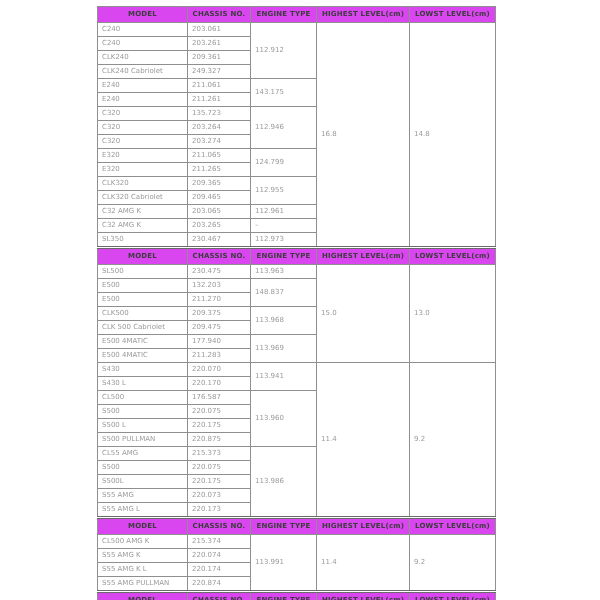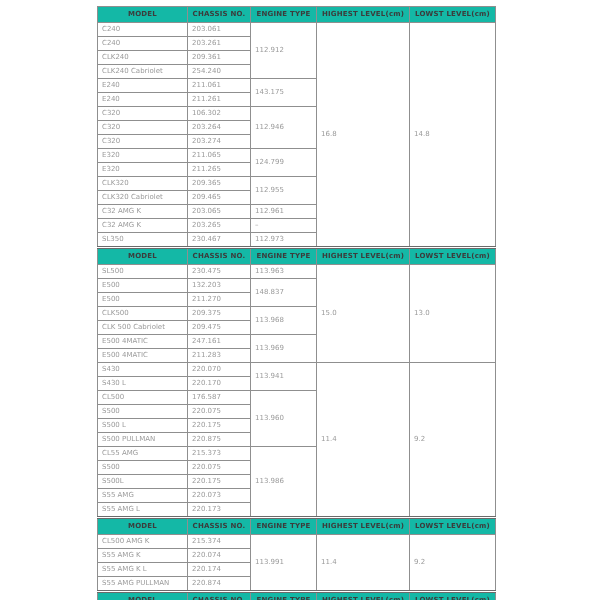--- a/index.html
+++ b/index.html
@@ -11,21 +11,21 @@
     position:absolute;left:97px;top:6px;width:398px;
     border-collapse:collapse;table-layout:fixed;
     border:1px solid #5f5f5f;
   }
   th,td{
     border:1px solid #8f8f8f;
     font-size:7px;line-height:1.1;
     overflow:hidden;white-space:nowrap;
   }
   th{
-    height:15px;background:#14b8a6;color:#3c3c3c;
+    height:15px;background:#d946ef;color:#3c3c3c;
     font-weight:700;text-align:center;padding:0 2px;
     letter-spacing:.2px;
   }
   td{
     height:13px;color:#9a9a9a;padding:0 4px;
     text-align:left;vertical-align:middle;
   }
   tr.section-header th{border-top:3px double #6a6a6a;}
   td.engine-cell,td.highest-cell,td.lowest-cell{vertical-align:middle;}
 </style>
@@ -58,34 +58,34 @@
       <tr data-name="table-row">
         <td data-name="model-cell">C240</td>
         <td data-name="chassis-cell">203.261</td>
       </tr>
       <tr data-name="table-row">
         <td data-name="model-cell">CLK240</td>
         <td data-name="chassis-cell">209.361</td>
       </tr>
       <tr data-name="table-row">
         <td data-name="model-cell">CLK240 Cabriolet</td>
-        <td data-name="chassis-cell">254.240</td>
+        <td data-name="chassis-cell">249.327</td>
       </tr>
       <tr data-name="table-row">
         <td data-name="model-cell">E240</td>
         <td data-name="chassis-cell">211.061</td>
         <td class="engine-cell" rowspan="2" data-name="engine-cell">143.175</td>
       </tr>
       <tr data-name="table-row">
         <td data-name="model-cell">E240</td>
         <td data-name="chassis-cell">211.261</td>
       </tr>
       <tr data-name="table-row">
         <td data-name="model-cell">C320</td>
-        <td data-name="chassis-cell">106.302</td>
+        <td data-name="chassis-cell">135.723</td>
         <td class="engine-cell" rowspan="3" data-name="engine-cell">112.946</td>
       </tr>
       <tr data-name="table-row">
         <td data-name="model-cell">C320</td>
         <td data-name="chassis-cell">203.264</td>
       </tr>
       <tr data-name="table-row">
         <td data-name="model-cell">C320</td>
         <td data-name="chassis-cell">203.274</td>
       </tr>
@@ -149,21 +149,21 @@
         <td data-name="model-cell">CLK500</td>
         <td data-name="chassis-cell">209.375</td>
         <td class="engine-cell" rowspan="2" data-name="engine-cell">113.968</td>
       </tr>
       <tr data-name="table-row">
         <td data-name="model-cell">CLK 500 Cabriolet</td>
         <td data-name="chassis-cell">209.475</td>
       </tr>
       <tr data-name="table-row">
         <td data-name="model-cell">E500 4MATIC</td>
-        <td data-name="chassis-cell">247.161</td>
+        <td data-name="chassis-cell">177.940</td>
         <td class="engine-cell" rowspan="2" data-name="engine-cell">113.969</td>
       </tr>
       <tr data-name="table-row">
         <td data-name="model-cell">E500 4MATIC</td>
         <td data-name="chassis-cell">211.283</td>
       </tr>
       <tr data-name="table-row">
         <td data-name="model-cell">S430</td>
         <td data-name="chassis-cell">220.070</td>
         <td class="engine-cell" rowspan="2" data-name="engine-cell">113.941</td>

